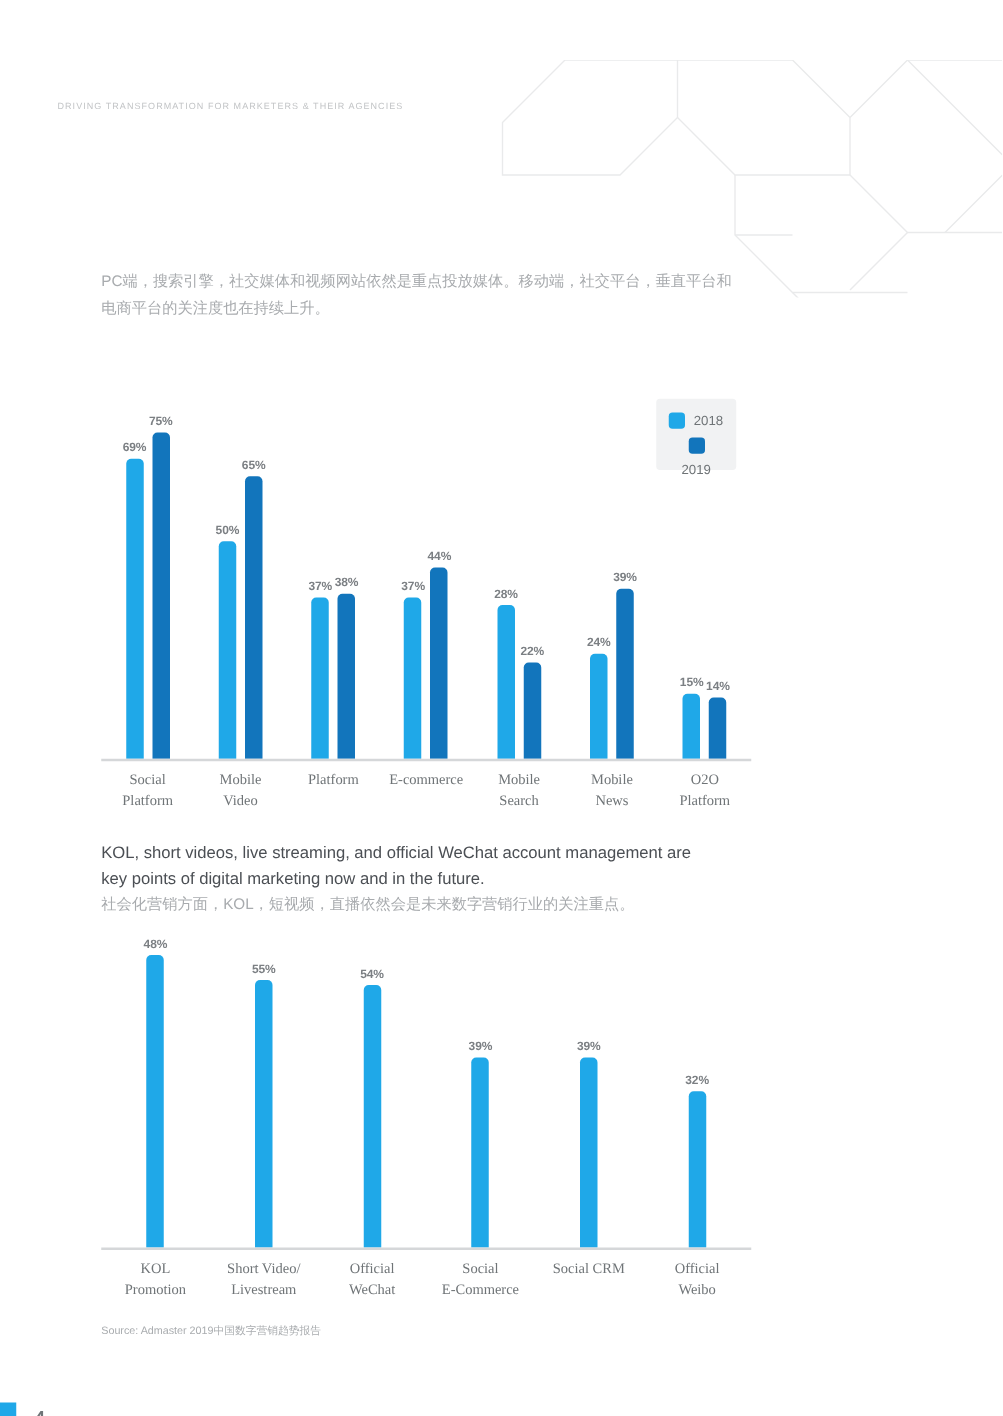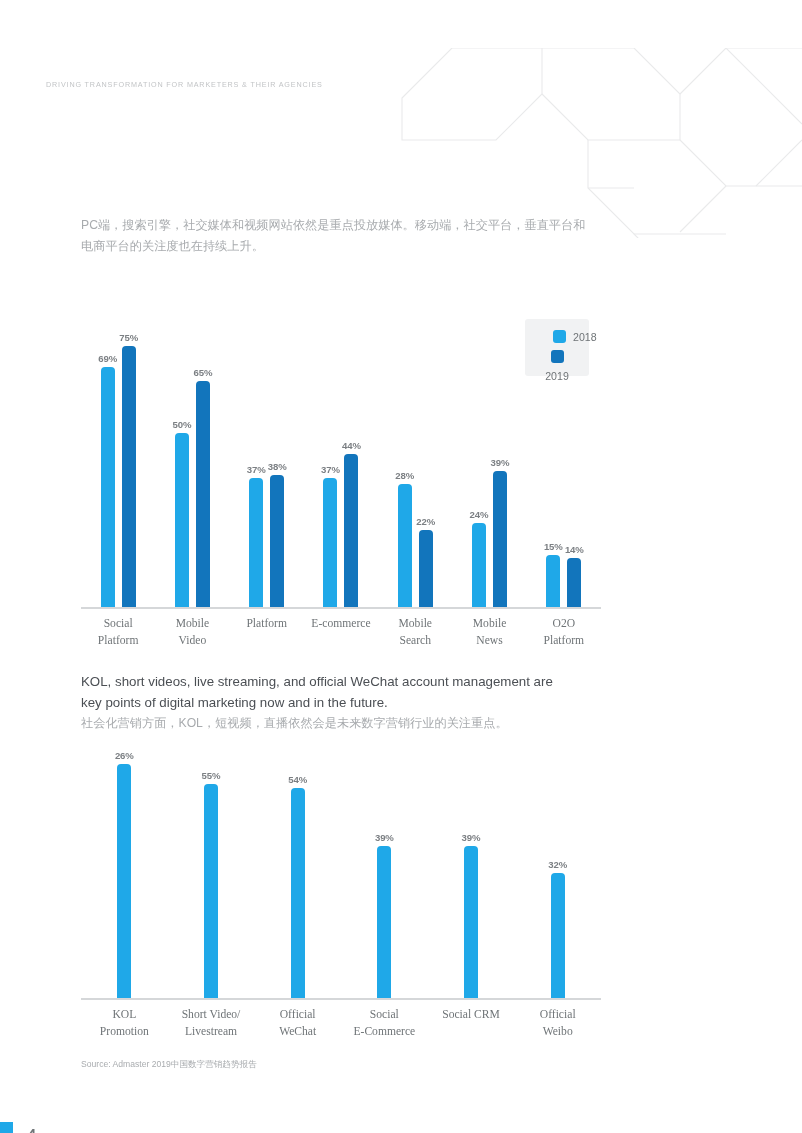--- a/index.html
+++ b/index.html
@@ -158,21 +158,21 @@
   .cat span { display: block; }
 
   
   .legend {
     position: absolute;
     left: 444px;
     top: 3px;
     width: 64px;
     background: #f1f2f3;
     border-radius: 3px;
-    padding: 9px 28px;
+    padding: 9px 10px;
     box-sizing: border-box;
   }
   .legend-row {
     display: flex;
     align-items: center;
     gap: 7px;
     height: 17px;
   }
   .legend-row + .legend-row { margin-top: 5px; flex-direction: column; }
   .swatch {
@@ -388,21 +388,21 @@
     <p class="zh">社会化营销方面，KOL，短视频，直播依然会是未来数字营销行业的关注重点。</p>
   </div>
 
   <div class="chart" id="chart-2">
     <div class="plot">
       <div class="groups">
 
         <div class="group">
           <div class="bar-wrap">
             <div class="bar single" style="height:234px">
-              <span class="bar-label">26%</span>
+              <span class="bar-label">48%</span>
             </div>
           </div>
         </div>
 
         <div class="group">
           <div class="bar-wrap">
             <div class="bar single" style="height:214px">
               <span class="bar-label">55%</span>
             </div>
           </div>

